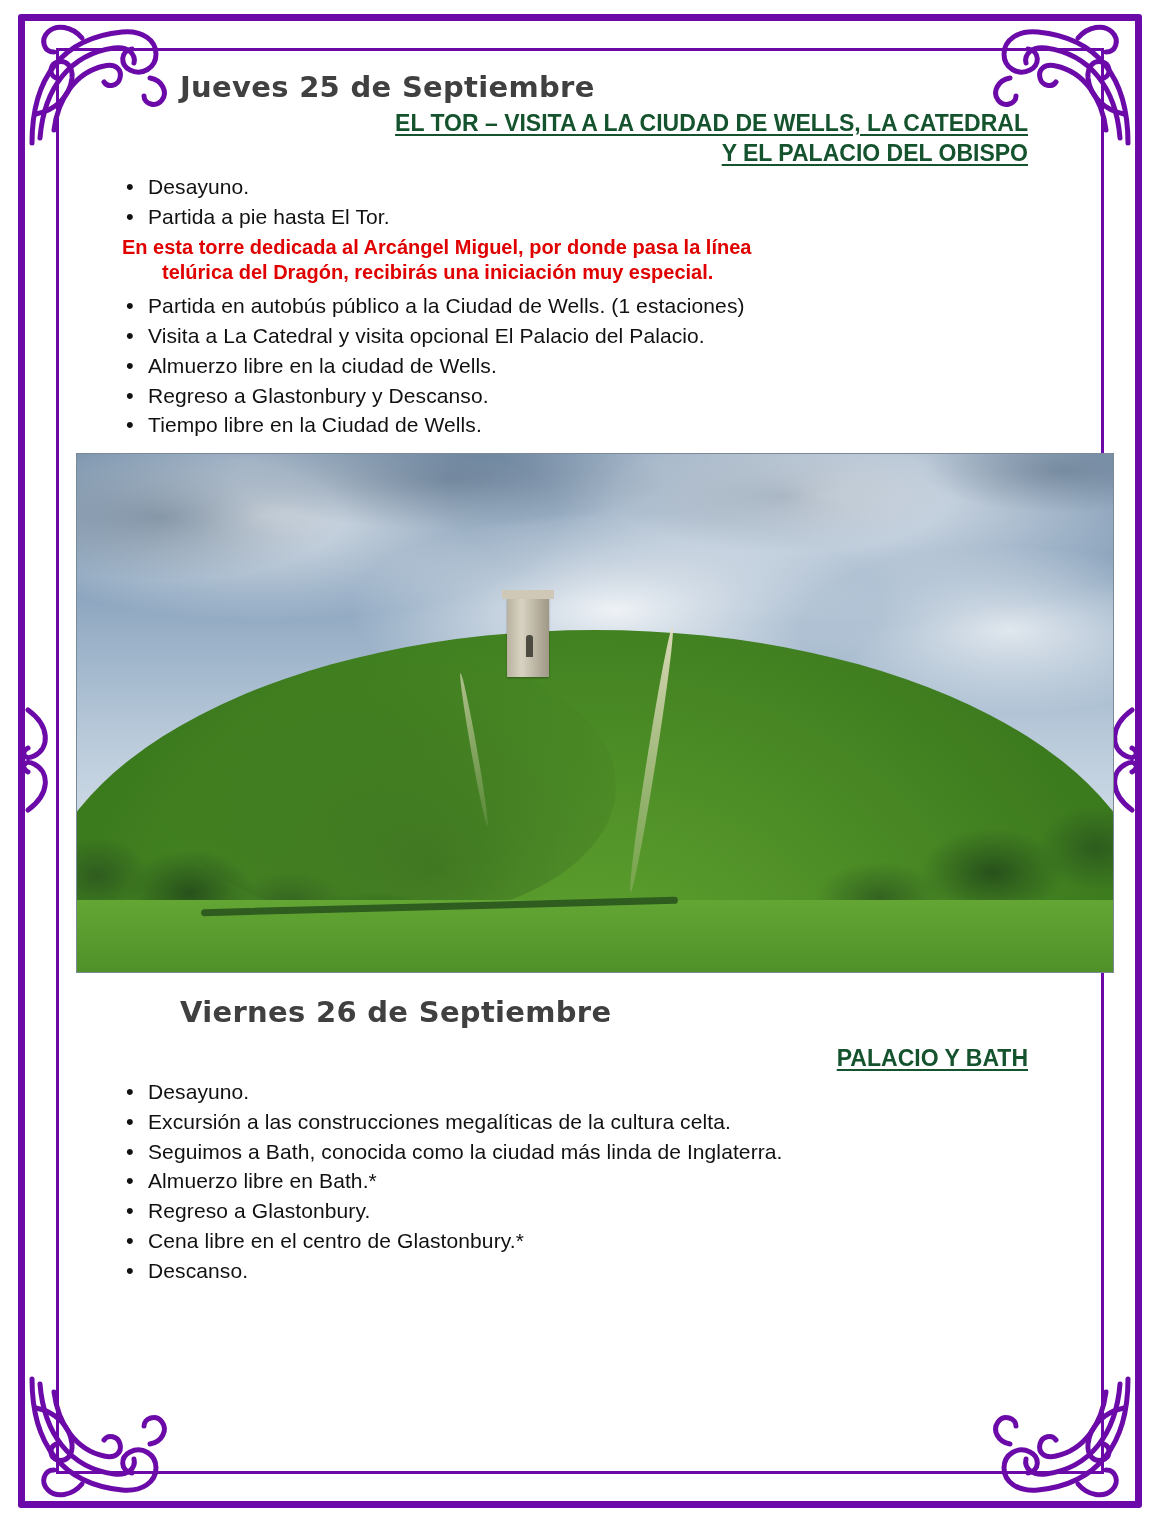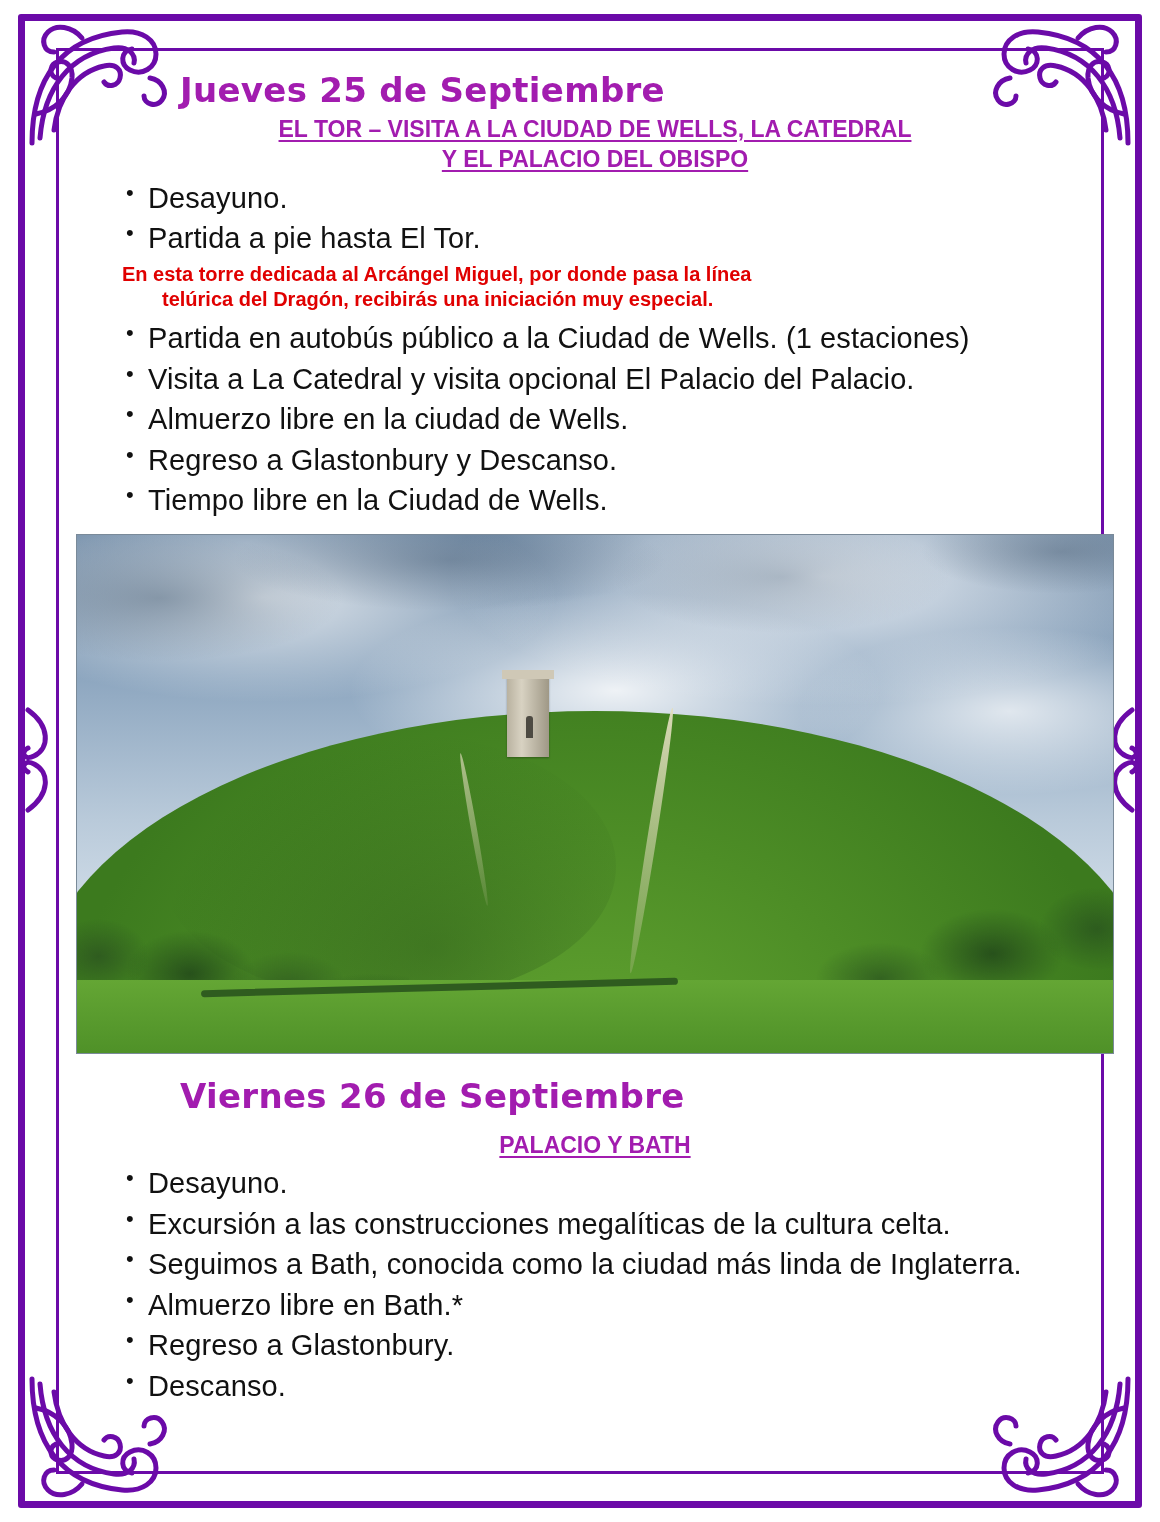--- a/index.html
+++ b/index.html
@@ -65,47 +65,47 @@
     position: absolute;
     left: 72px;
     top: 70px;
     width: 1016px;
     height: 1380px;
   }
 
   .day-title {
     font-family: "DejaVu Sans", sans-serif;
     font-weight: bold;
-    font-size: 34px;
-    color: #a21caf;
+    font-size: 29px;
+    color: #404040;
     letter-spacing: 0.3px;
     margin: 0 0 4px 108px;
   }
 
   .section-heading {
-    text-align: center;
+    text-align: right;
     font-weight: bold;
     font-size: 23px;
-    color: #a21caf;
+    color: #14532d;
     line-height: 1.32;
     margin: 0 0 2px 0;
     padding: 0 60px 0 90px;
   }
   .section-heading .u {
     text-decoration: underline;
     text-underline-offset: 3px;
   }
 
   ul.items {
     list-style: none;
     margin: 4px 0 0 0;
     padding: 0 0 0 54px;
   }
   ul.items li {
-    font-size: 29px;
+    font-size: 21px;
     color: #111111;
     line-height: 1.33;
     margin: 0 0 2px 0;
     position: relative;
     padding-left: 22px;
     letter-spacing: 0.1px;
   }
   ul.items li::before {
     content: "\2022";
     position: absolute;
@@ -378,18 +378,19 @@
       <div class="section-heading">
         <span class="u">PALACIO Y BATH</span>
       </div>
 
       <ul class="items">
         <li>Desayuno.</li>
         <li>Excursión a las construcciones megalíticas de la cultura celta.</li>
         <li>Seguimos a Bath, conocida como la ciudad más linda de Inglaterra.</li>
         <li>Almuerzo libre en Bath.*</li>
         <li>Regreso a Glastonbury.</li>
+        <li>Cena libre en el centro de Glastonbury.*</li>
         <li>Descanso.</li>
       </ul>
     </div>
 
   </div>
 </div>
 
 </body></html>

